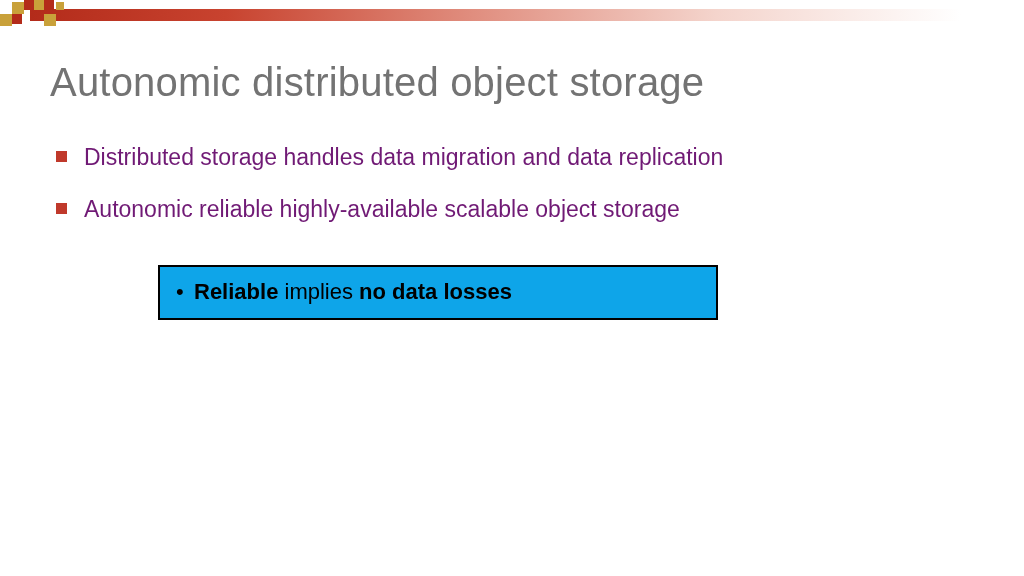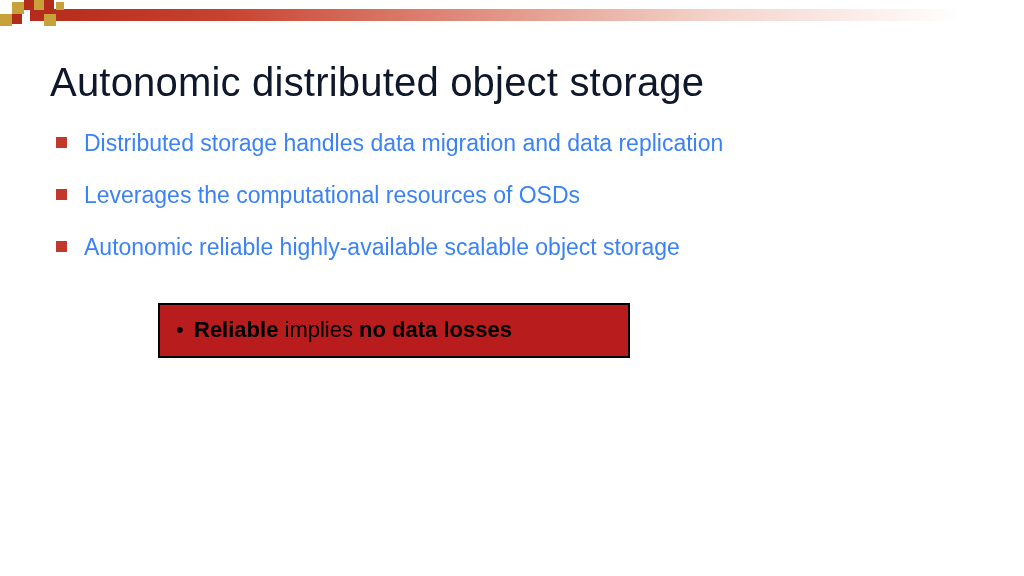--- a/index.html
+++ b/index.html
@@ -34,50 +34,50 @@
   }
   .content {
     position: absolute;
     top: 60px;
     left: 50px;
     width: 920px;
   }
   .title {
     font-size: 40px;
     font-weight: 400;
-    color: #0f172a;
-    margin-bottom: 24px;
+    color: #737373;
+    margin-bottom: 38px;
     letter-spacing: 0.2px;
   }
   .bullets {
     list-style: none;
     margin-left: 6px;
   }
   .bullets li {
     font-size: 23px;
-    color: #3b82f6;
+    color: #701a75;
     margin-bottom: 22px;
     padding-left: 28px;
     position: relative;
     line-height: 1.3;
   }
   .bullets li::before {
     content: "";
     position: absolute;
     left: 0;
     top: 8px;
     width: 11px;
     height: 11px;
     background: #c0392b;
   }
   .callout {
     margin-top: 40px;
     margin-left: 108px;
-    width: 472px;
-    background: #b91c1c;
+    width: 560px;
+    background: #0ea5e9;
     border: 2px solid #000;
     padding: 10px 14px 12px 14px;
   }
   .callout-list {
     list-style: none;
   }
   .callout-list li {
     font-size: 22px;
     color: #000;
     padding-left: 20px;
@@ -108,21 +108,20 @@
     <div class="sq" style="left:44px; top:14px; width:12px; height:12px; background:#c9a13a;"></div>
     <div class="sq" style="left:56px; top:2px; width:8px; height:8px; background:#c9a13a;"></div>
   </div>
 </div>
 
 <div class="content">
   <h1 class="title">Autonomic distributed object storage</h1>
 
   <ul class="bullets">
     <li>Distributed storage handles data migration and data replication</li>
-    <li>Leverages the computational resources of OSDs</li>
     <li>Autonomic reliable highly-available scalable object storage</li>
   </ul>
 
   <div class="callout">
     <ul class="callout-list">
       <li>
         <span class="b">Reliable</span><span> implies </span><span class="b">no data losses</span>
       </li>
     </ul>
   </div>

